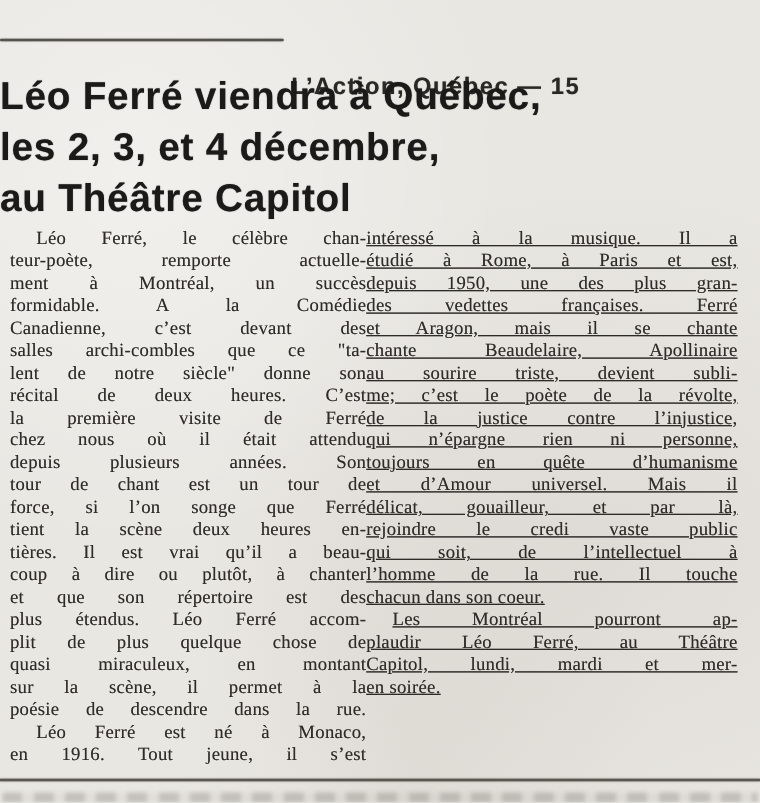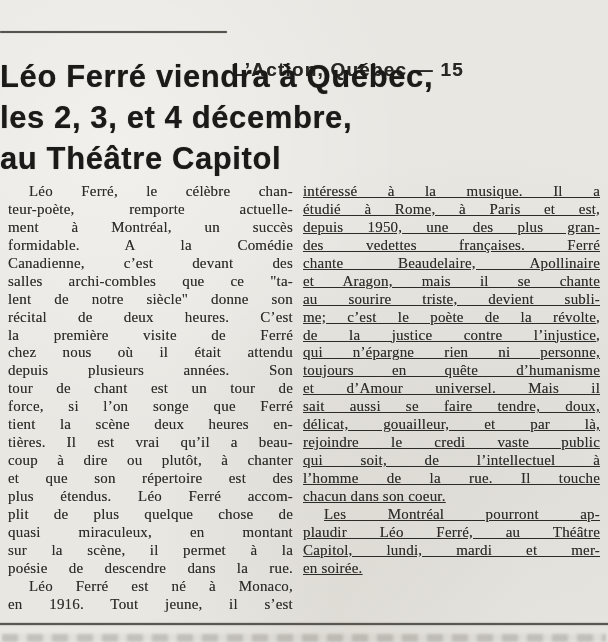--- a/index.html
+++ b/index.html
@@ -54,21 +54,20 @@
   }
 
   
   .article-body {
     position: absolute;
     top: 183px; left: 0;
     width: 608px;
     display: flex;
     padding: 0 8px;
     box-sizing: border-box;
-    gap: 10px;
   }
   .col { flex: 0 0 auto; }
   .col-left  { width: 285px; }
   .col-right { width: 297px; text-decoration: underline; }
   .line {
     height: 17.95px;
     font-size: 15px;
     line-height: 17.95px;
     text-align: justify;
     text-align-last: justify;
@@ -134,29 +133,28 @@
       <div class="line">sur la scène, il permet à la</div>
       <div class="line">poésie de descendre dans la rue.</div>
       <div class="line indent">Léo Ferré est né à Monaco,</div>
       <div class="line">en 1916. Tout jeune, il s’est</div>
     </div>
   <div class="col col-right">
       <div class="line">intéressé à la musique. Il a</div>
       <div class="line">étudié à Rome, à Paris et est,</div>
       <div class="line">depuis 1950, une des plus gran-</div>
       <div class="line">des vedettes françaises. Ferré</div>
+      <div class="line">et Aragon, mais il se chante</div>
       <div class="line">chante Beaudelaire, Apollinaire</div>
-      <div class="line">et Aragon, mais il se chante</div>
       <div class="line">au sourire triste, devient subli-</div>
       <div class="line">me; c’est le poète de la révolte,</div>
       <div class="line">de la justice contre l’injustice,</div>
       <div class="line">qui n’épargne rien ni personne,</div>
       <div class="line">toujours en quête d’humanisme</div>
       <div class="line">et d’Amour universel. Mais il</div>
-      <div class="line">sait aussi se faire tendre, doux,</div>
       <div class="line">délicat, gouailleur, et par là,</div>
       <div class="line">rejoindre le credi vaste public</div>
       <div class="line">qui soit, de l’intellectuel à</div>
       <div class="line">l’homme de la rue. Il touche</div>
       <div class="line nojust">chacun dans son coeur.</div>
       <div class="line indent">Les Montréal pourront ap-</div>
       <div class="line">plaudir Léo Ferré, au Théâtre</div>
       <div class="line">Capitol, lundi, mardi et mer-</div>
       <div class="line nojust">en soirée.</div>
     </div>

